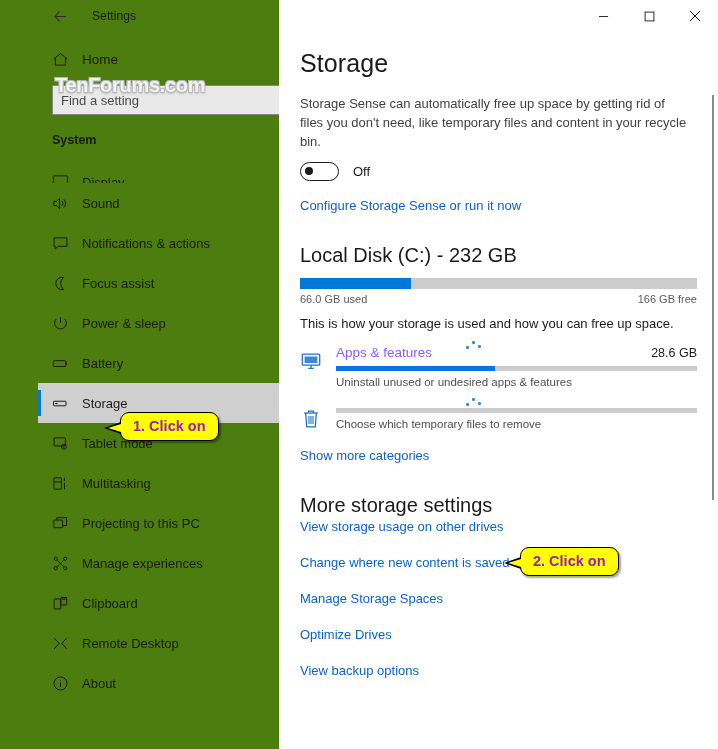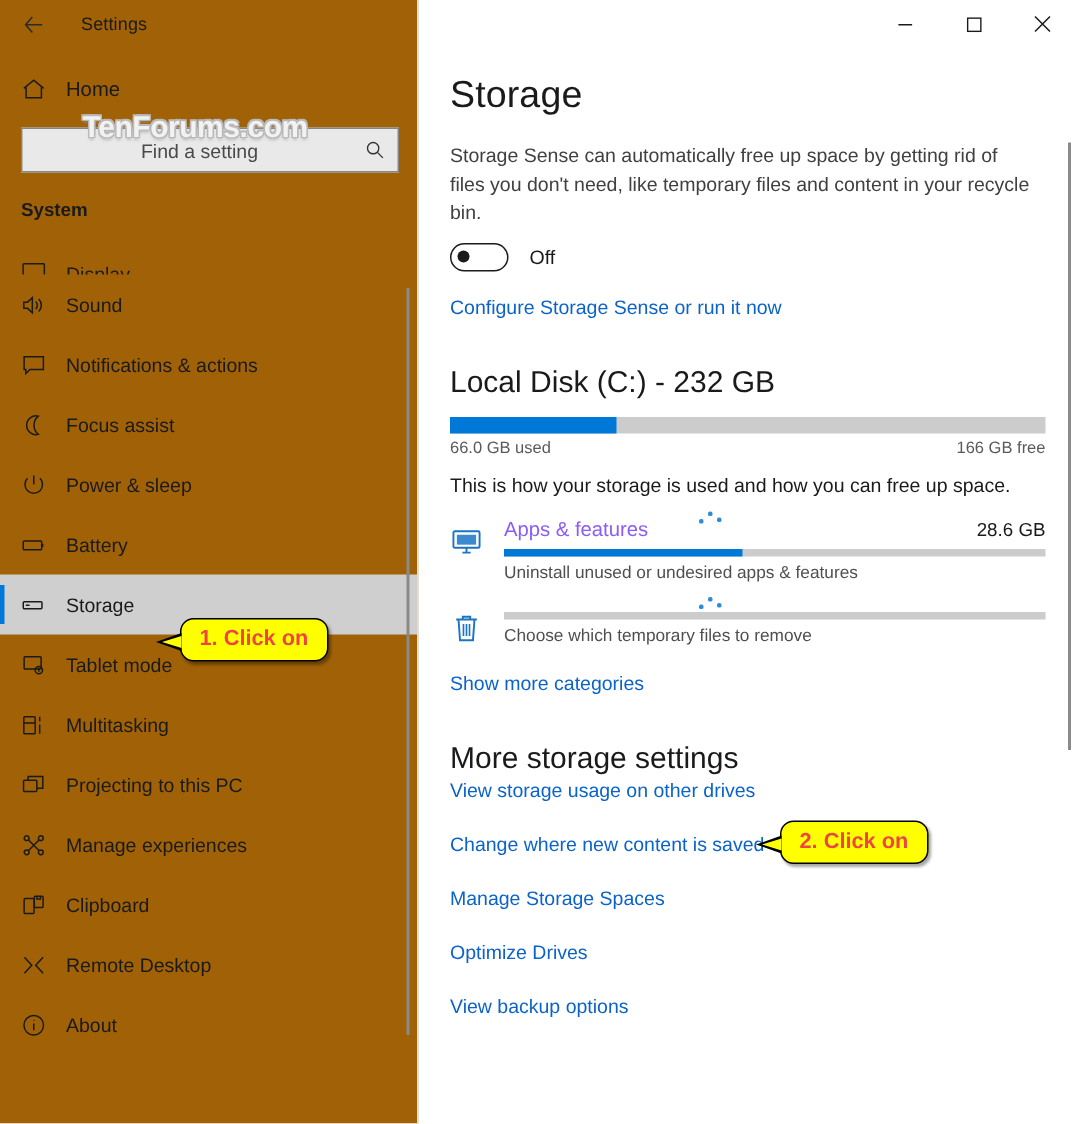--- a/index.html
+++ b/index.html
@@ -15,22 +15,23 @@
     position: relative;
     -webkit-font-smoothing: antialiased;
   }
 
   
   #sidebar {
     position: absolute;
     left: 0; top: 0;
     width: 279px;
     height: 749px;
-    background: #a16207;
+    background: #4d7c0f;
     overflow: hidden;
+    padding-left: 38px;
   }
   #titlebar-left {
     height: 32px;
     display: flex;
     align-items: center;
   }
   .back-btn {
     width: 44px; height: 32px;
     display: flex; align-items: center; justify-content: center;
     color: #2b2b2b;
@@ -76,21 +77,20 @@
   }
   .search-box input {
     flex: 1;
     border: 0;
     outline: none;
     background: transparent;
     font-family: inherit;
     font-size: 13px;
     color: #1a1a1a;
     padding: 0;
-    text-align: center;
   }
   .search-box input::placeholder { color: #4a4a4a; opacity: 1; }
   .search-ico { color: #333; display: flex; align-items: center; }
 
   .watermark {
     position: absolute;
     left: 55px;
     top: 74px;
     font-family: "Liberation Sans", sans-serif;
     font-size: 20px;
@@ -347,21 +347,21 @@
   }
 
   
   .callout {
     position: absolute;
     background: #ffff00;
     border: 1.6px solid #000000;
     border-radius: 9px;
     font-size: 14.5px;
     font-weight: bold;
-    color: #ef4444;
+    color: #a21caf;
     padding: 5px 12px 6px 12px;
     white-space: nowrap;
     z-index: 50;
     box-shadow: 1.5px 2px 2px rgba(0,0,0,.35);
   }
   .callout .tail {
     position: absolute;
     width: 0; height: 0;
     border-style: solid;
   }

